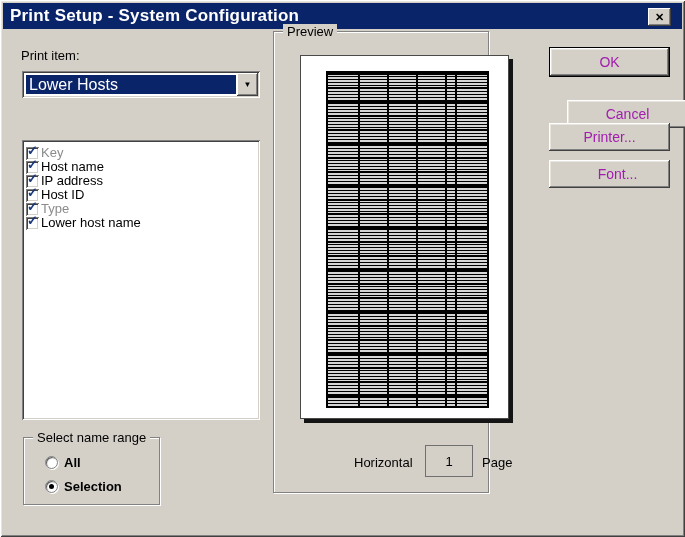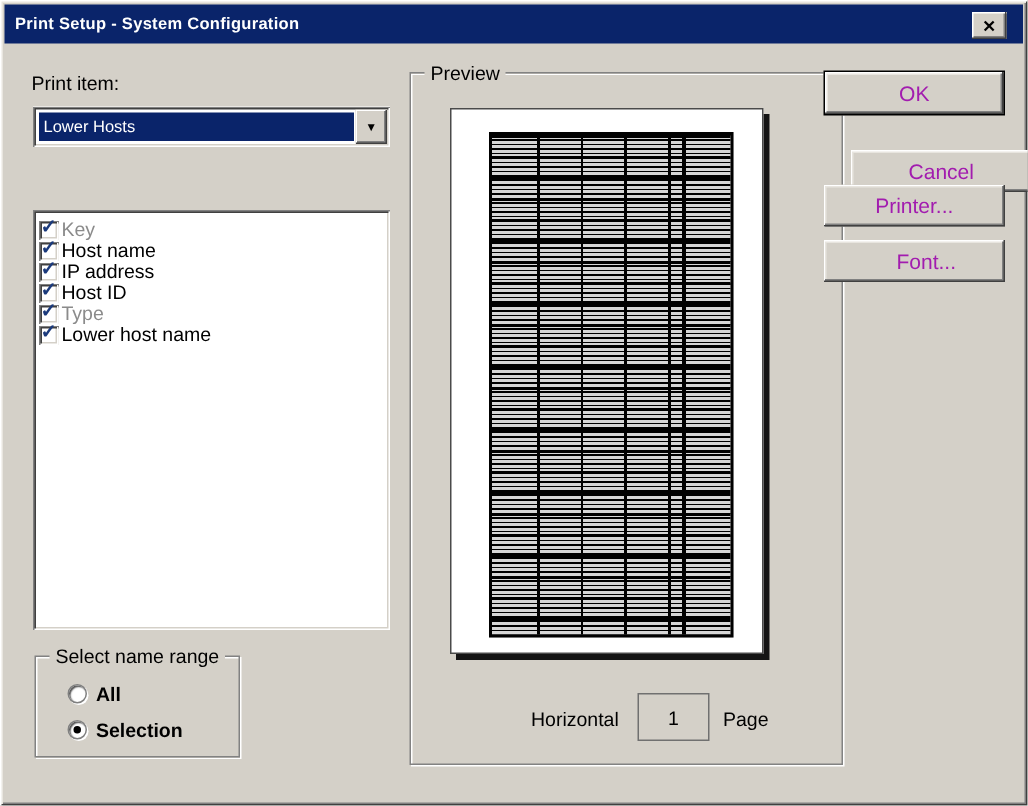--- a/index.html
+++ b/index.html
@@ -10,31 +10,31 @@
     --disabled-text:#8b8b8b;
   }
   html,body{margin:0;padding:0;background:#fff;}
   #stage{position:relative;width:685px;height:537px;font-family:"Liberation Sans",sans-serif;-webkit-font-smoothing:antialiased;}
   
   .dialog{position:absolute;inset:0;background:var(--dialog-bg);
     box-shadow:inset 1px 1px 0 #ffffff, inset -1px -1px 0 #404040, inset 2px 2px 0 #e8e5df, inset -2px -2px 0 #808080;}
   
   .titlebar{position:absolute;left:3px;top:3px;width:679px;height:26px;background:var(--title-bar);
     display:flex;align-items:center;padding-left:7px;box-sizing:border-box;}
-  .titlebar .title{color:#fff;font-size:11px;font-weight:bold;letter-spacing:0.2px;}
+  .titlebar .title{color:#fff;font-size:17px;font-weight:bold;letter-spacing:0.2px;}
   .close-btn{position:absolute;left:648px;top:8px;width:23px;height:18px;background:var(--dialog-bg);
     box-shadow:inset -1px -1px 0 #404040, inset 1px 1px 0 #fff, inset -2px -2px 0 #808080;
     display:flex;align-items:center;justify-content:center;font-size:11px;font-weight:bold;color:#000;cursor:default;}
   
   .lbl{position:absolute;font-size:13px;color:#000;white-space:nowrap;}
   
   .combobox{position:absolute;left:22px;top:71px;width:238px;height:27px;background:#fff;box-sizing:border-box;
     box-shadow:inset 1px 1px 0 #808080, inset -1px -1px 0 #fff, inset 2px 2px 0 #404040, inset -2px -2px 0 var(--dialog-bg);}
   .combo-sel{position:absolute;left:4px;top:4px;right:24px;bottom:4px;background:var(--selection-bg);
-    color:#fff;font-size:11px;display:flex;align-items:center;padding-left:3px;text-align:center;}
+    color:#fff;font-size:16px;display:flex;align-items:center;padding-left:3px;text-align:center;}
   .combo-btn{position:absolute;right:2px;top:2px;bottom:2px;width:21px;background:var(--dialog-bg);
     box-shadow:inset -1px -1px 0 #404040, inset 1px 1px 0 #fff, inset -2px -2px 0 #808080;
     display:flex;align-items:center;justify-content:center;font-size:8px;color:#000;}
   
   .listbox{position:absolute;left:22px;top:140px;width:238px;height:280px;background:#fff;box-sizing:border-box;
     box-shadow:inset 1px 1px 0 #808080, inset -1px -1px 0 #fff, inset 2px 2px 0 #404040, inset -2px -2px 0 var(--dialog-bg);
     padding:6px 0 0 4px;}
   .chk-row{display:flex;align-items:center;height:14px;}
   .checkbox{position:relative;width:13px;height:13px;background:#fff;flex:0 0 auto;box-sizing:border-box;
     box-shadow:inset 1px 1px 0 #808080, inset -1px -1px 0 #fff, inset 2px 2px 0 #404040, inset -2px -2px 0 #d4d0c8;}
@@ -134,21 +134,21 @@
       <div class="radio-row" style="left:21px;top:17px;">
         <span class="radio"></span>
         <span class="radio-label">All</span>
       </div>
       <div class="radio-row" style="left:21px;top:41px;">
         <span class="radio selected"></span>
         <span class="radio-label">Selection</span>
       </div>
     </div>
 
-    <div class="groupbox" style="left:273px;top:48px;width:289px;height:462px;">
+    <div class="groupbox" style="left:273px;top:31px;width:216px;height:462px;">
       <span class="group-label">Preview</span>
       <div class="page">
         <div class="grid"></div>
       </div>
       <div class="lbl" style="left:80px;top:423px;">Horizontal</div>
       <div class="value-box">
         <span>1</span>
       </div>
       <div class="lbl" style="left:208px;top:423px;">Page</div>
     </div>

